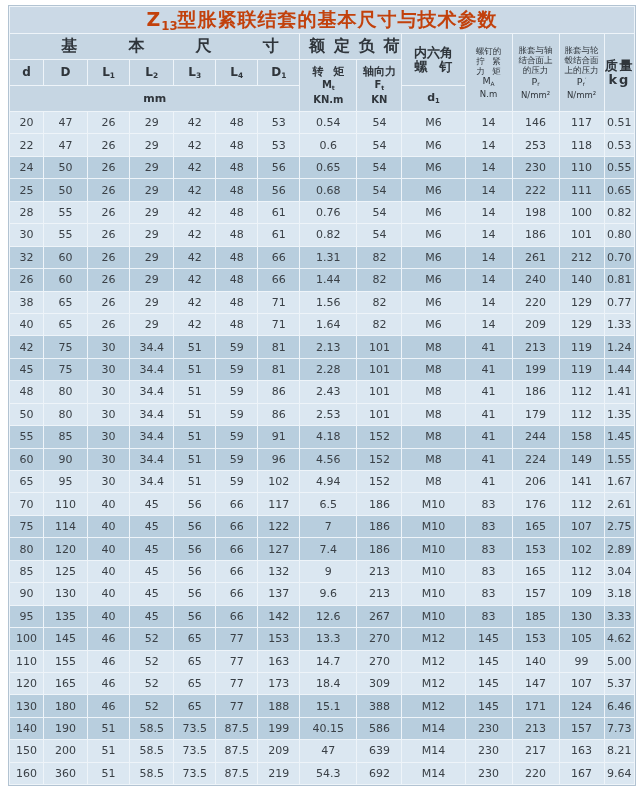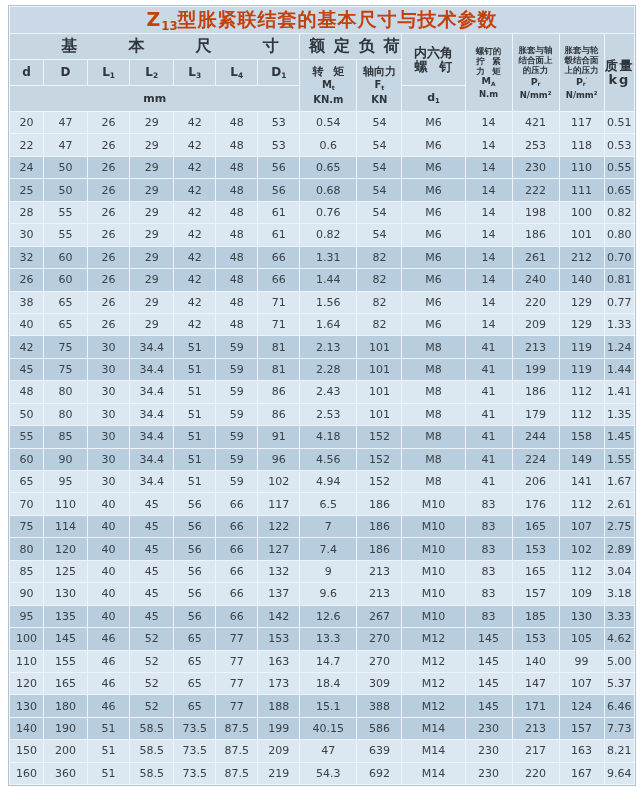--- a/index.html
+++ b/index.html
@@ -28,21 +28,21 @@
   .h3 th{height:25px;margin-left:28px;}
   .group{font-size:16px;font-weight:bold;}
   .sp-wide{letter-spacing:3.2em;text-indent:3.2em;display:block;}
   .sp-med{letter-spacing:0.55em;text-indent:0.55em;display:block;}
   .sp1{letter-spacing:0.9em;text-indent:0.9em;display:block;}
   .dimcol{font-size:12px;font-weight:bold;}
   .mmrow{font-size:11px;font-weight:bold;}
   .hexcell{font-size:13px;font-weight:bold;line-height:14px;}
   .loadcell{font-size:11px;font-weight:bold;line-height:13px;}
   .loadcell .sym, .loadcell .unit{font-size:10px;font-weight:bold;}
-  .smallcell{font-size:8.5px;font-weight:bold;line-height:10px;margin-left:12px;}
+  .smallcell{font-size:8.5px;font-weight:normal;line-height:10px;margin-left:12px;}
   .smallcell .sym{font-size:9.5px;}
   .masscell{font-size:13px;font-weight:bold;line-height:14px;letter-spacing:0.15em;}
   .d1cell{font-size:11px;font-weight:bold;}
   sub{font-size:0.62em;vertical-align:-0.30em;letter-spacing:0;}
   .prime{font-size:0.62em;vertical-align:0.45em;letter-spacing:0;}
   tbody td{font-size:11px;height:21.45px;color:#3a4046;}
   tbody tr.light td{background:#dbe7f1;}
   tbody tr.dark td{background:#b8cede;}
 </style>
 </head>
@@ -138,21 +138,21 @@
             <td>47</td>
             <td>26</td>
             <td>29</td>
             <td>42</td>
             <td>48</td>
             <td>53</td>
             <td>0.54</td>
             <td>54</td>
             <td>M6</td>
             <td>14</td>
-            <td>421</td>
+            <td>146</td>
             <td>117</td>
             <td>0.51</td>
           </tr>
           <tr class="light">
             <td>22</td>
             <td>47</td>
             <td>26</td>
             <td>29</td>
             <td>42</td>
             <td>48</td>

